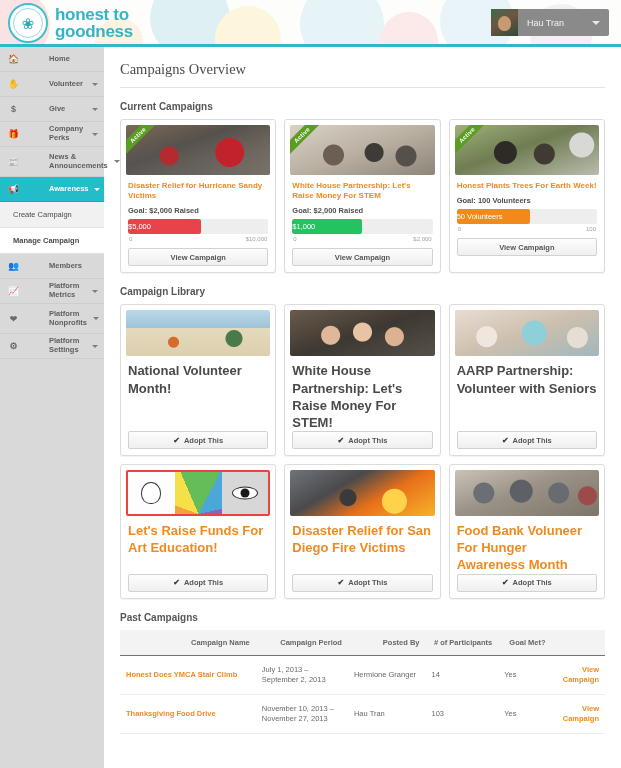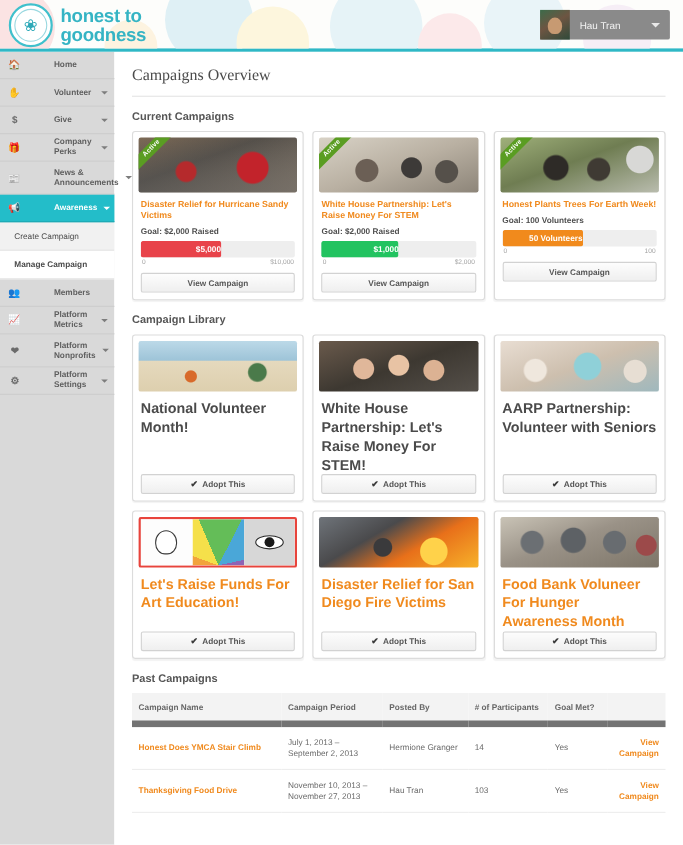--- a/index.html
+++ b/index.html
@@ -131,22 +131,22 @@
     color: #f08a1e; font-size: 8px; font-weight: bold;
     line-height: 1.28; margin: 6px 2px 5px 2px;
   }
   .goal-lbl { font-size: 7.5px; color: #4f4f4f; margin: 0 2px 4px 2px; font-weight: bold; }
   .bar-track {
     height: 15px; background: #eeeeee; border-radius: 2px;
     margin: 0 2px; position: relative; overflow: hidden;
   }
   .bar-fill {
     height: 100%; border-radius: 2px;
-    display: flex; align-items: center; justify-content: flex-end;
-    color: #ffffff; font-size: 7.5px; font-weight: bold;
+    display: flex; align-items: center; justify-content: flex-start;
+    color: #ffffff; font-size: 7.5px; font-weight: normal;
   }
   .bar-scale {
     display: flex; justify-content: space-between;
     margin: 2px 3px 6px 3px; font-size: 6px; color: #a2a2a2;
   }
   .btn {
     display: flex; align-items: center; justify-content: center; gap: 4px;
     height: 18px; margin: 0 2px 1px 2px;
     background: linear-gradient(#fdfdfd,#efefef);
     border: 1px solid #d2d2d2; border-radius: 2px;
@@ -166,23 +166,23 @@
     font-size: 13px; font-weight: bold; line-height: 1.32;
     margin: 6px 2px 0 2px; flex: 1;
   }
   .ltitle.dark { color: #4a4a4a; }
   .ltitle.orange { color: #f08a1e; }
   .lib-row { display: flex; gap: 8px; margin-bottom: 8px; }
 
   
   .tbl { width: 100%; border-collapse: collapse; margin-top: 6px; }
   .tbl th {
-    background: #f3f3f3; text-align: left;
+    background: #f3f3f3; text-align: right;
     font-size: 7.5px; color: #666666; font-weight: bold;
-    padding: 8px 6px; border-bottom: 6px solid #737373;
+    padding: 8px 6px; border-bottom: 1px solid #737373;
   }
   .tbl td {
     padding: 9px 6px; font-size: 7.5px; color: #6a6a6a;
     border-bottom: 1px solid #ededed; vertical-align: middle;
     line-height: 1.35;
   }
   .tbl td.name { color: #f08a1e; font-weight: bold; }
   .tbl td.view { color: #f08a1e; font-weight: bold; text-align: right; }
 
   

